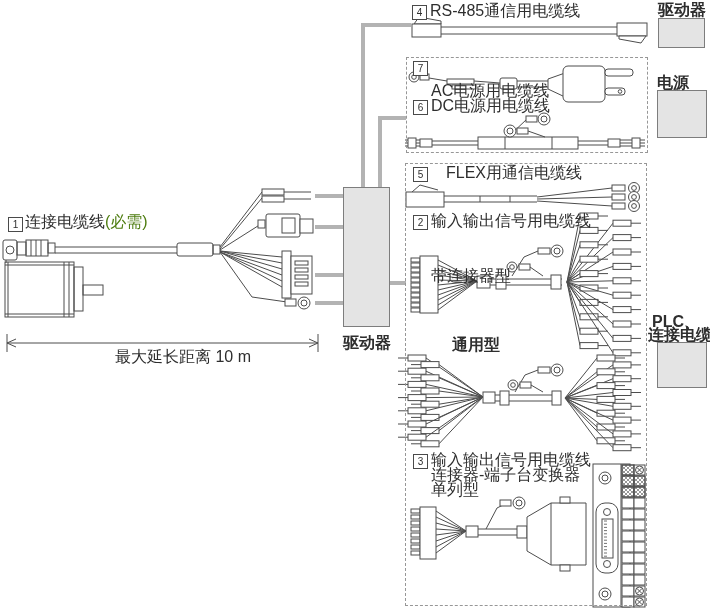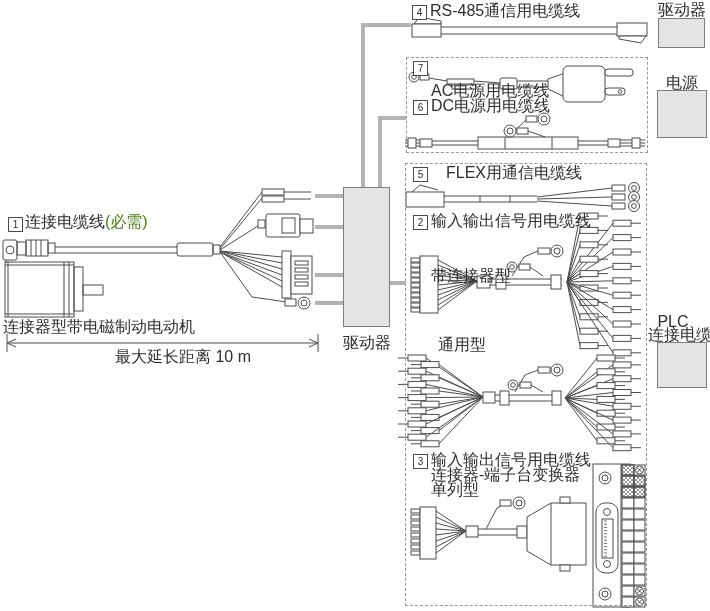--- a/index.html
+++ b/index.html
@@ -1,20 +1,20 @@
 <!DOCTYPE html>
 <html><head>
 <meta charset="utf-8">
 <style>
   html,body{margin:0;padding:0;background:#fff;}
   .stage{position:relative;width:710px;height:611px;background:#fff;
          font-family:"Liberation Sans",sans-serif;overflow:hidden;}
   svg.art{position:absolute;left:0;top:0;}
   .lbl{position:absolute;font-size:16px;line-height:14px;color:#2e2e2e;white-space:nowrap;}
-  .ctr{text-align:center;}
+  .ctr{text-align:left;font-weight:bold;}
   .num{position:absolute;width:13px;height:13px;border:1px solid #4a4a4a;background:#fff;
        font-size:10px;line-height:13px;text-align:center;color:#2e2e2e;box-sizing:content-box;}
   .devbox{position:absolute;background:#e4e4e4;border:1px solid #7d7d7d;box-sizing:border-box;}
   .dashed{position:absolute;border:1px dashed #979797;box-sizing:border-box;}
   .red{color:#4d7c0f;}
 </style>
 </head>
 <body>
 
 <div class="stage">
@@ -496,31 +496,30 @@
   <div class="num" style="left:412px;top:5px;">4</div>
   <div class="num" style="left:413px;top:61px;">7</div>
   <div class="num" style="left:413px;top:100px;">6</div>
   <div class="num" style="left:413px;top:167px;">5</div>
   <div class="num" style="left:413px;top:215px;">2</div>
   <div class="num" style="left:413px;top:454px;">3</div>
 
   <div class="lbl" style="left:25px;top:215px;">
     <span>连接电缆线</span><span class="red">(必需)</span>
   </div>
-  <div class="lbl" style="left:3px;top:320px;">连接器型带电磁制动电动机</div>
   <div class="lbl" style="left:115px;top:350px;">最大延长距离 10 m</div>
   <div class="lbl ctr" style="left:343px;top:336px;width:47px;">驱动器</div>
 
   <div class="lbl" style="left:430px;top:4px;">RS-485通信用电缆线</div>
   <div class="lbl ctr" style="left:658px;top:3px;width:47px;">驱动器</div>
   <div class="lbl" style="left:431px;top:56px;margin-top:28px;">AC电源用电缆线</div>
   <div class="lbl" style="left:431px;top:99px;">DC电源用电缆线</div>
   <div class="lbl ctr" style="left:657px;top:76px;width:50px;">电源</div>
   <div class="lbl" style="left:446px;top:166px;">FLEX用通信电缆线</div>
   <div class="lbl" style="left:431px;top:214px;">输入输出信号用电缆线</div>
   <div class="lbl" style="left:431px;top:229px;margin-top:40px;">带连接器型</div>
-  <div class="lbl" style="left:438px;top:338px;">通用型</div>
+  <div class="lbl" style="left:452px;top:338px;font-weight:bold;">通用型</div>
   <div class="lbl" style="left:431px;top:453px;">输入输出信号用电缆线</div>
   <div class="lbl" style="left:431px;top:468px;">连接器-端子台变换器</div>
   <div class="lbl" style="left:431px;top:483px;">单列型</div>
   <div class="lbl ctr" style="left:652px;top:315px;width:58px;">PLC、</div>
   <div class="lbl ctr" style="left:648px;top:328px;width:62px;">连接电缆线</div>
 </div>
 
 </body></html>

